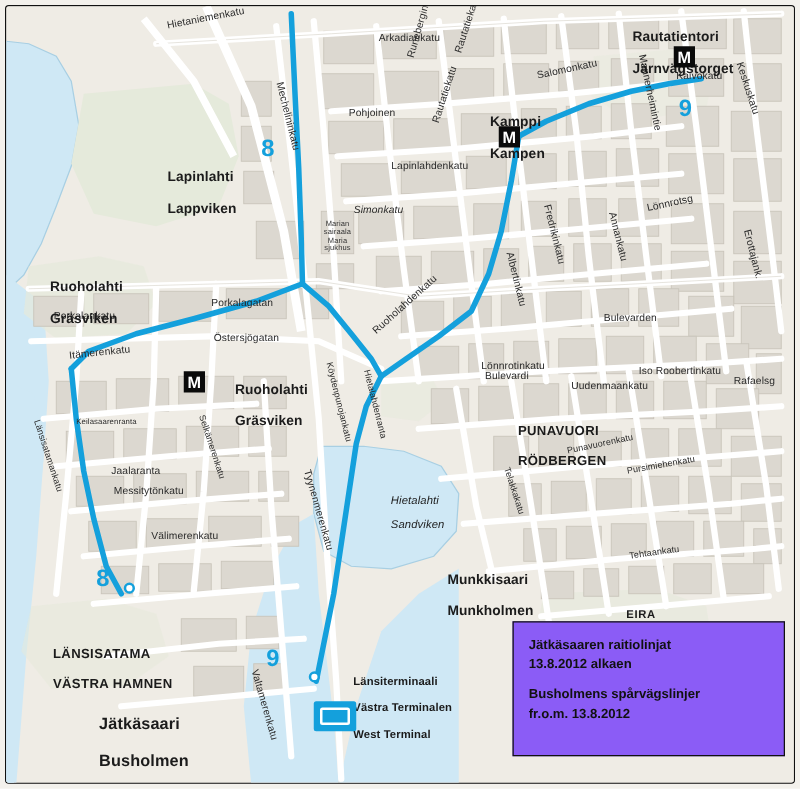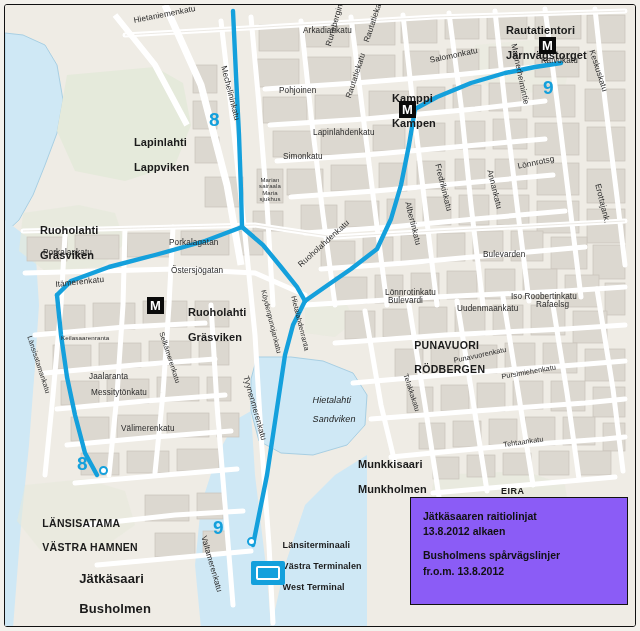--- a/index.html
+++ b/index.html
@@ -394,35 +394,35 @@
     <div class="lbl street" style="left:320px; top:40px; transform:rotate(-74deg); transform-origin:left top;">Runeberginkatu</div>
     <div class="lbl street" style="left:358px; top:36px; transform:rotate(-72deg); transform-origin:left top;">Rautatiekatu</div>
     <div class="lbl street" style="left:424px; top:52px; transform:rotate(-12deg); transform-origin:left top;">Salomonkatu</div>
     <div class="lbl street" style="left:512px; top:38px; transform:rotate(78deg); transform-origin:left top;">Mannerheimintie</div>
     <div class="lbl street" style="left:536px; top:52px;">Kaivokatu</div>
     <div class="lbl street" style="left:590px; top:44px; transform:rotate(72deg); transform-origin:left top;">Keskuskatu</div>
     <div class="lbl street" style="left:222px; top:60px; transform:rotate(76deg); transform-origin:left top;">Mechelininkatu</div>
     <div class="lbl street" style="left:274px; top:82px;">Pohjoinen</div>
     <div class="lbl street" style="left:340px; top:92px; transform:rotate(-72deg); transform-origin:left top;">Rautatiekatu</div>
     <div class="lbl street" style="left:308px; top:124px;">Lapinlahdenkatu</div>
-    <div class="lbl street" style="left:278px; top:148px;">Simonkatu</div>
+    <div class="lbl street" style="left:278px; top:159px;font-style:italic;">Simonkatu</div>
     <div class="lbl street" style="left:464px; top:80px; transform:rotate(-72deg); transform-origin:left top;"></div>
 
     <div class="lbl street" style="left:292px; top:258px; transform:rotate(-42deg); transform-origin:left top;">Ruoholahdenkatu</div>
     <div class="lbl street" style="left:436px; top:158px; transform:rotate(76deg); transform-origin:left top;">Fredrikinkatu</div>
     <div class="lbl street" style="left:488px; top:164px; transform:rotate(76deg); transform-origin:left top;">Annankatu</div>
     <div class="lbl street" style="left:512px; top:158px; transform:rotate(-12deg); transform-origin:left top;">Lönnrotsg</div>
     <div class="lbl street" style="left:406px; top:196px; transform:rotate(76deg); transform-origin:left top;">Albertinkatu</div>
     <div class="lbl street" style="left:352px; top:284px;padding-left:28px;">Lönnrotinkatu</div>
     <div class="lbl street" style="left:596px; top:178px; transform:rotate(76deg); transform-origin:left top;">Erottajank.</div>
     <div class="lbl street" style="left:478px; top:246px;">Bulevarden</div>
     <div class="lbl street" style="left:383px; top:292px;">Bulevardi</div>
     <div class="lbl street" style="left:452px; top:300px;">Uudenmaankatu</div>
     <div class="lbl street" style="left:506px; top:288px;">Iso Roobertinkatu</div>
-    <div class="lbl street" style="left:531px; top:296px;">Rafaelsg</div>
+    <div class="lbl street" style="left:582px; top:296px;">Rafaelsg</div>
     <div class="lbl street" style="left:38px; top:244px;">Porkalankatu</div>
     <div class="lbl street" style="left:164px; top:234px;">Porkalagatan</div>
     <div class="lbl street" style="left:50px; top:276px; transform:rotate(-6deg); transform-origin:left top;">Itämerenkatu</div>
     <div class="lbl street" style="left:166px; top:262px;">Östersjögatan</div>
     <div class="lbl street xs" style="left:56px; top:330px;">Keilasaarenranta</div>
     <div class="lbl street sm" style="left:160px; top:326px; transform:rotate(72deg); transform-origin:left top;">Selkämerenkatu</div>
     <div class="lbl street sm" style="left:262px; top:284px; transform:rotate(76deg); transform-origin:left top;">Köydenpunojankatu</div>
     <div class="lbl street sm" style="left:292px; top:290px; transform:rotate(76deg); transform-origin:left top;">Hietalahdenranta</div>
 
     <div class="lbl street" style="left:84px; top:368px;">Jaalaranta</div>

